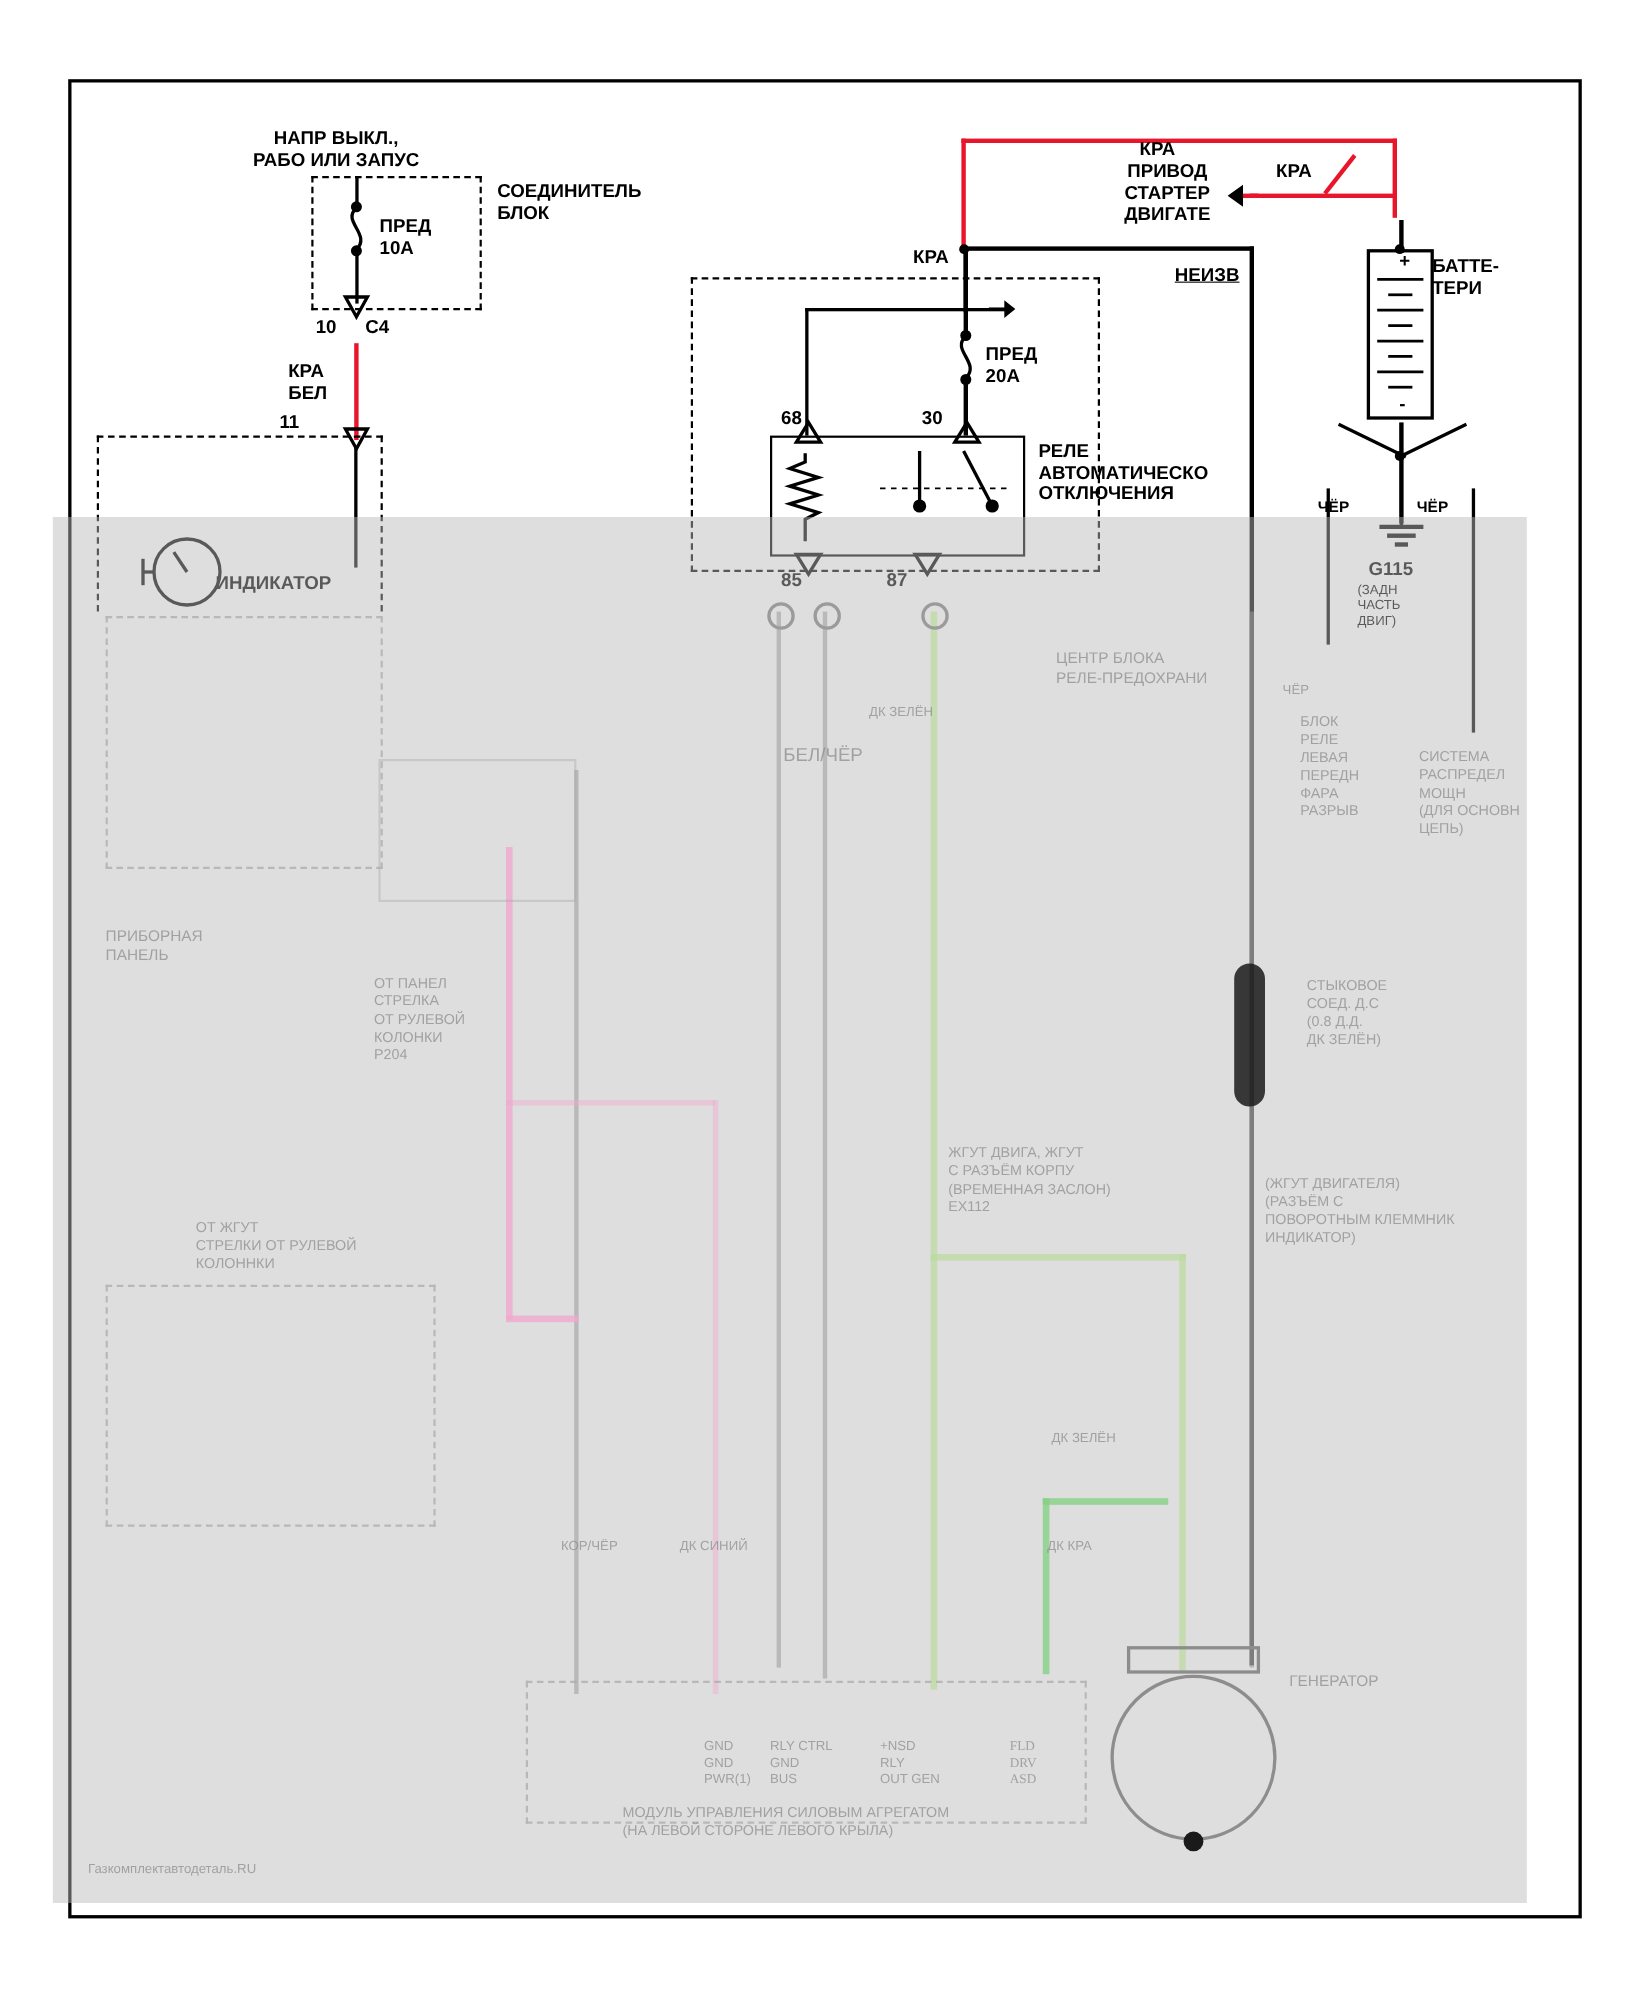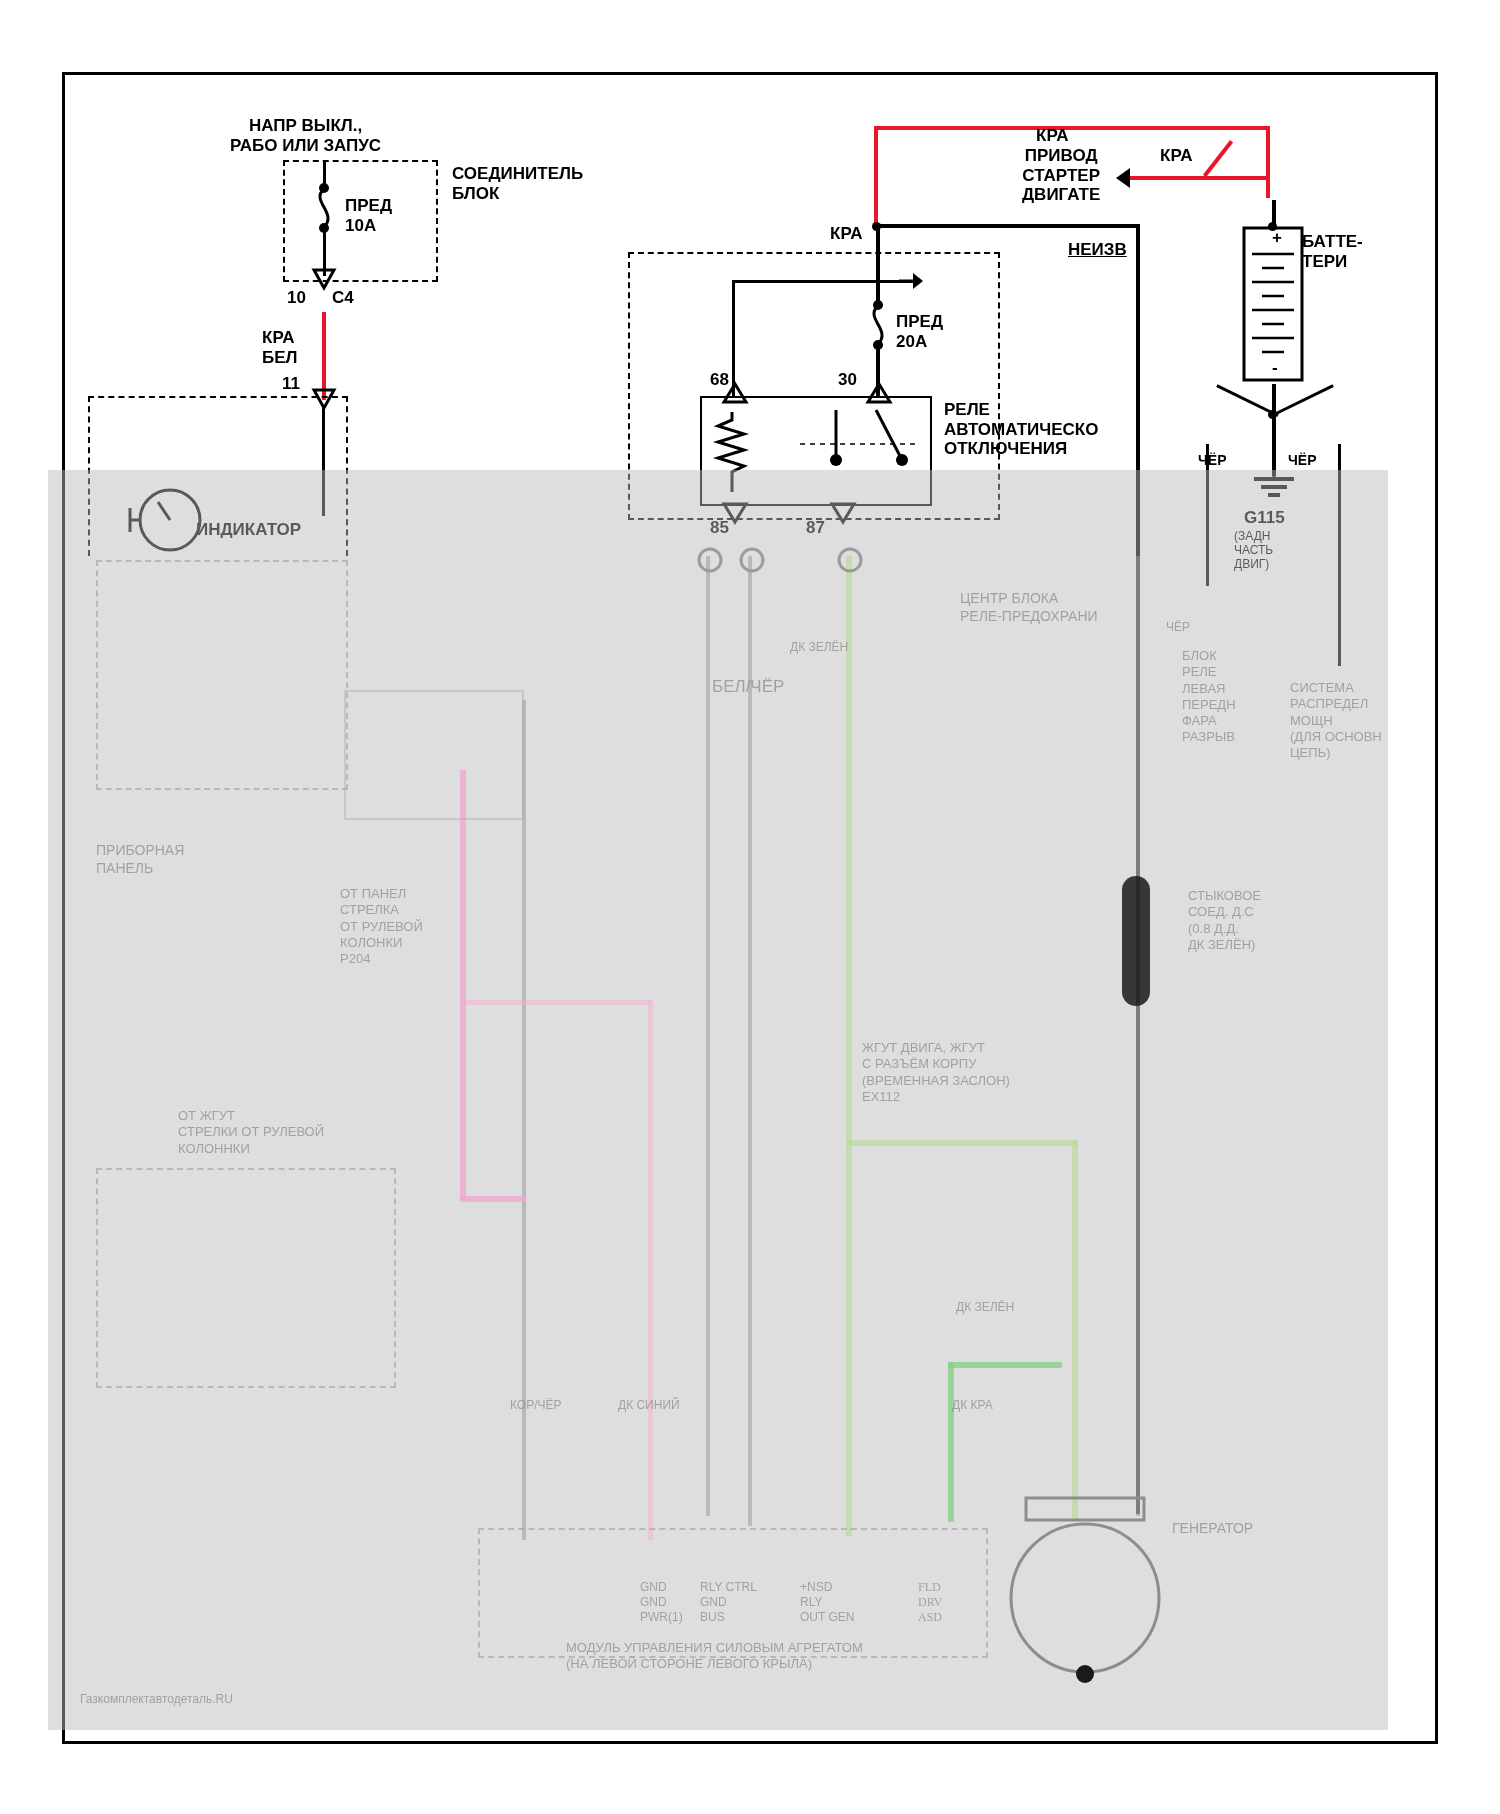--- a/index.html
+++ b/index.html
@@ -53,21 +53,21 @@
 
   <svg style="position:absolute;left:310px;top:266px;" width="30" height="24">
     <path d="M14 22 L4 4 L24 4 Z" fill="none" stroke="#000" stroke-width="3"></path>
   </svg>
   <div class="lbl b" style="left:287px;top:288px;">10</div>
   <div class="lbl b" style="left:332px;top:288px;">C4</div>
 
   <div class="wire red" style="left:322px;top:312px;width:4px;height:88px;"></div>
   <div class="lbl b" style="left:262px;top:328px;">КРА
 БЕЛ</div>
-  <div class="lbl b" style="left:282px;top:374px;">11</div>
+  <div class="lbl b" style="left:254px;top:374px;">11</div>
 
   <div class="dash" style="left:88px;top:396px;width:260px;height:160px;border-bottom:none;"></div>
   <svg style="position:absolute;left:310px;top:386px;" width="30" height="24">
     <path d="M14 22 L4 4 L24 4 Z" fill="none" stroke="#000" stroke-width="3"></path>
   </svg>
   <div class="wire" style="left:322px;top:406px;width:3px;height:110px;"></div>
 
   <svg style="position:absolute;left:120px;top:478px;" width="100" height="80">
     <circle cx="50" cy="42" r="30" fill="none" stroke="#000" stroke-width="3"></circle>
     <path d="M50 42 L38 24" stroke="#000" stroke-width="3"></path>
@@ -237,20 +237,24 @@
 ОТ РУЛЕВОЙ
 КОЛОНКИ
 P204</div>
   <div class="gtext" style="left:178px;top:1108px;font-size:13px;">ОТ ЖГУТ
 СТРЕЛКИ ОТ РУЛЕВОЙ
 КОЛОННКИ</div>
   <div class="gtext" style="left:862px;top:1040px;font-size:13px;">ЖГУТ ДВИГА, ЖГУТ
 С РАЗЪЁМ КОРПУ
 (ВРЕМЕННАЯ ЗАСЛОН)
 ЕХ112</div>
+  <div class="gtext" style="left:1150px;top:1068px;font-size:13px;">(ЖГУТ ДВИГАТЕЛЯ)
+(РАЗЪЁМ С
+ПОВОРОТНЫМ КЛЕММНИК
+ИНДИКАТОР)</div>
   <div class="gtext" style="left:1188px;top:888px;font-size:13px;">СТЫКОВОЕ
 СОЕД. Д.С
 (0.8 Д.Д.
 ДК ЗЕЛЁН)</div>
   <div class="gtext" style="left:1182px;top:648px;font-size:13px;">БЛОК
 РЕЛЕ
 ЛЕВАЯ
 ПЕРЕДН
 ФАРА
 РАЗРЫВ</div>

